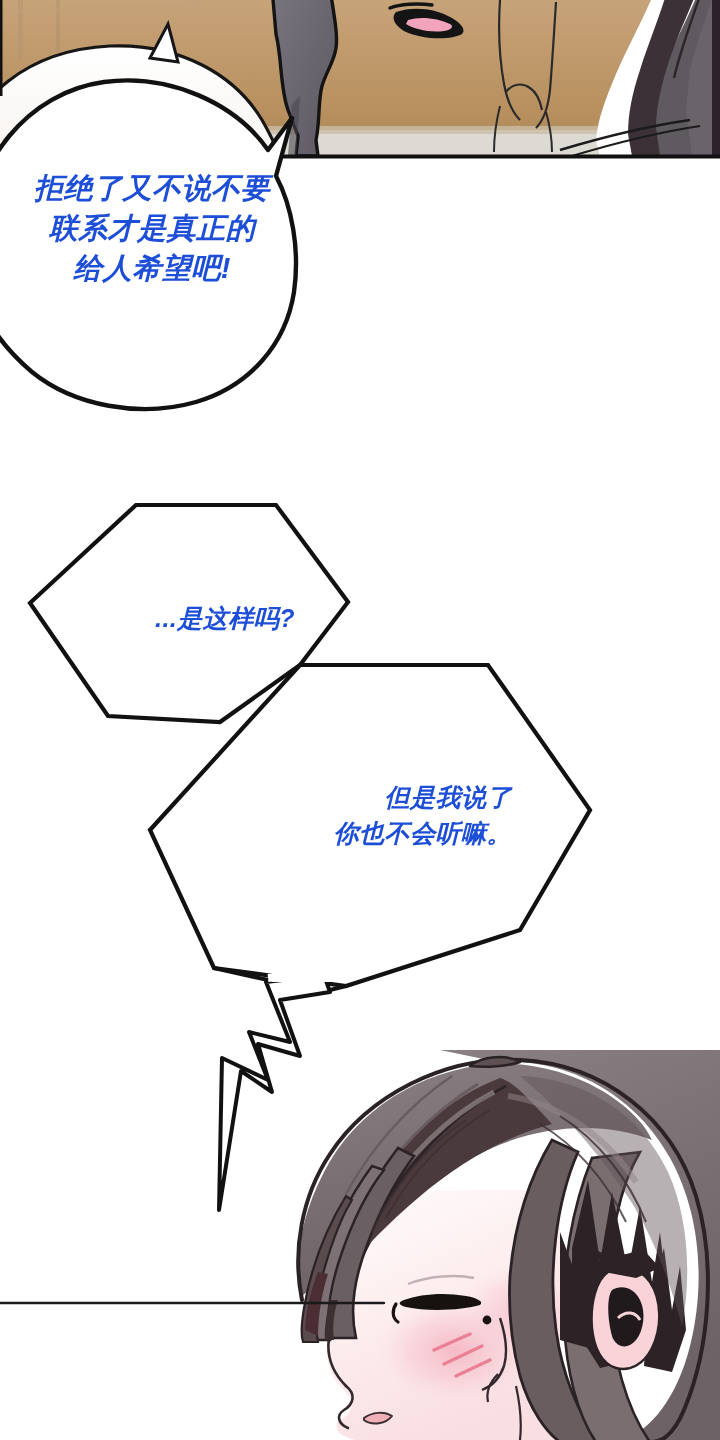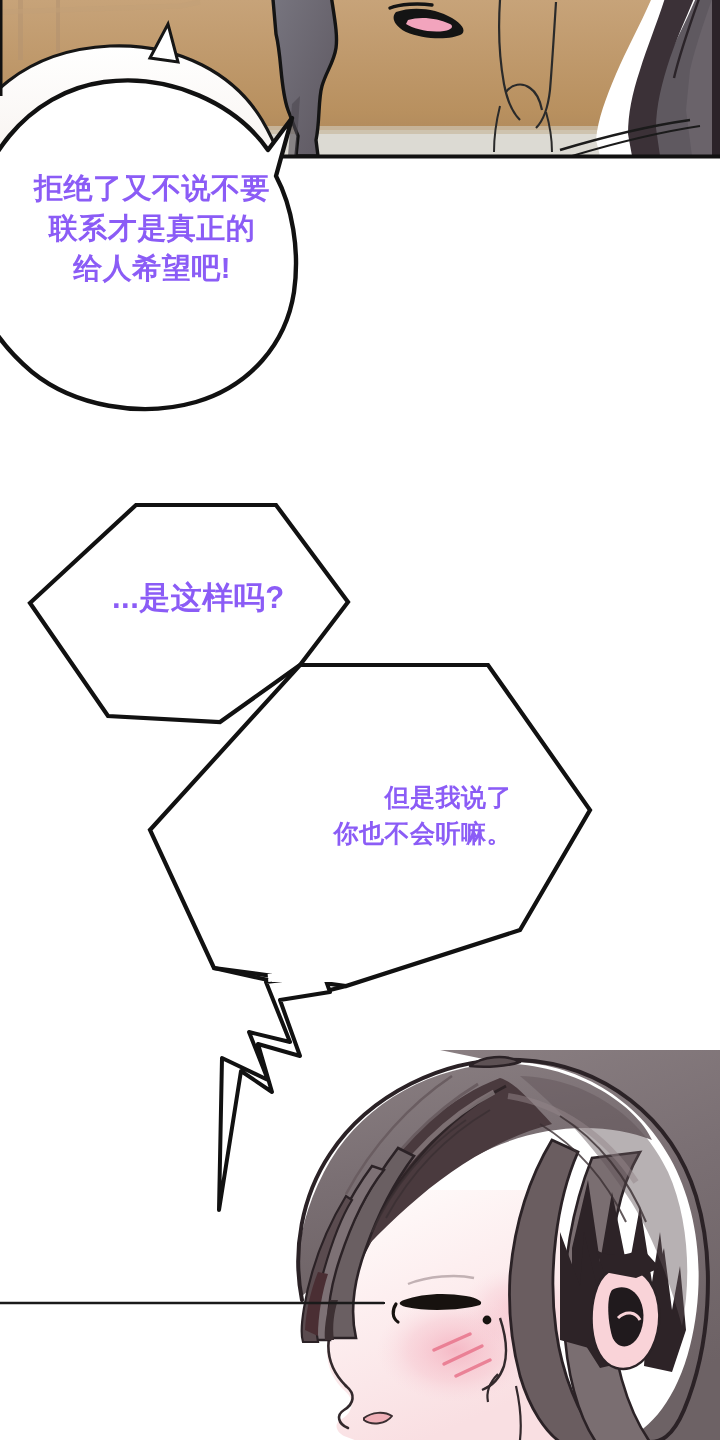--- a/index.html
+++ b/index.html
@@ -25,40 +25,41 @@
     top: 0;
     width: 720px;
     height: 1440px;
     pointer-events: none;
   }
   .layer svg { display: block; }
 
   
   .bubble-text {
     position: absolute;
-    color: #8b5cf6;
+    color: #1d4ed8;
     font-weight: bold;
     text-align: center;
     line-height: 1.32;
     white-space: pre-line;
     letter-spacing: 0.5px;
+    font-style: italic;
   }
   #bubble-1-text {
     left: 8px;
     top: 168px;
     width: 288px;
     font-size: 29px;
     line-height: 1.38;
   }
   #bubble-2-text {
     left: 78px;
-    top: 578px;
+    top: 602px;
     width: 260px;
-    font-size: 31px;
-    text-align: left;
+    font-size: 25px;
+    text-align: center;
     padding-left: 34px;
     box-sizing: border-box;
   }
   #bubble-3-text {
     left: 212px;
     top: 780px;
     width: 300px;
     font-size: 25px;
     line-height: 1.42;
     text-align: right;

